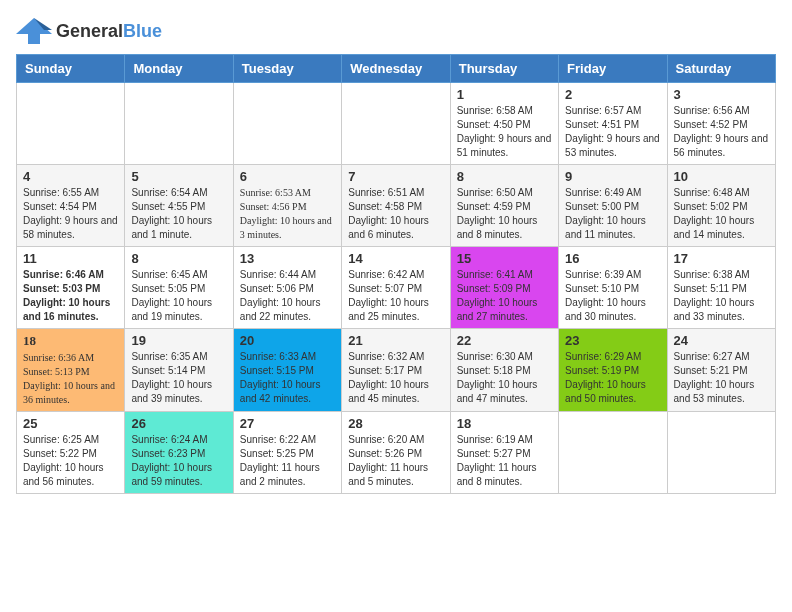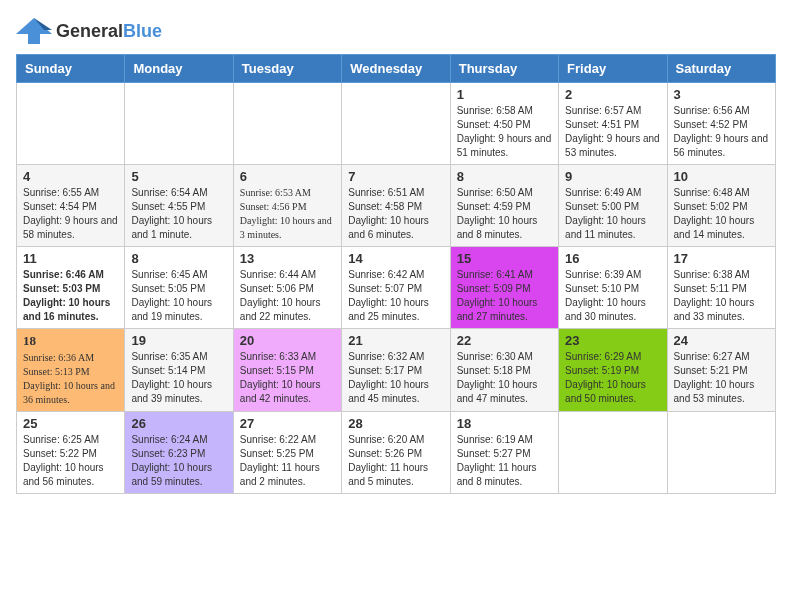--- a/index.html
+++ b/index.html
@@ -233,21 +233,21 @@
           <div class="day-info" style="white-space: pre-line;">Sunrise: 6:36 AM
 Sunset: 5:13 PM
 Daylight: 10 hours and 36 minutes.</div>
         </td>
         <td style="background: rgb(245, 245, 245);">
           <span class="day-number">19</span>
           <div class="day-info" style="white-space: pre-line;">Sunrise: 6:35 AM
 Sunset: 5:14 PM
 Daylight: 10 hours and 39 minutes.</div>
         </td>
-        <td style="background: #f0abfc;">
+        <td style="background: #0ea5e9;">
           <span class="day-number">20</span>
           <div class="day-info" style="white-space: pre-line;">Sunrise: 6:33 AM
 Sunset: 5:15 PM
 Daylight: 10 hours and 42 minutes.</div>
         </td>
         <td style="background: rgb(245, 245, 245);">
           <span class="day-number">21</span>
           <div class="day-info" style="white-space: pre-line;">Sunrise: 6:32 AM
 Sunset: 5:17 PM
 Daylight: 10 hours and 45 minutes.</div>
@@ -271,21 +271,21 @@
 Daylight: 10 hours and 53 minutes.</div>
         </td>
       </tr>
       <tr>
         <td style="background: rgb(255, 255, 255);">
           <span class="day-number">25</span>
           <div class="day-info" style="white-space: pre-line;">Sunrise: 6:25 AM
 Sunset: 5:22 PM
 Daylight: 10 hours and 56 minutes.</div>
         </td>
-        <td style="background: #c4b5fd;">
+        <td style="background: #5eead4;">
           <span class="day-number">26</span>
           <div class="day-info" style="white-space: pre-line;">Sunrise: 6:24 AM
 Sunset: 6:23 PM
 Daylight: 10 hours and 59 minutes.</div>
         </td>
         <td style="background: rgb(255, 255, 255);">
           <span class="day-number">27</span>
           <div class="day-info" style="white-space: pre-line;">Sunrise: 6:22 AM
 Sunset: 5:25 PM
 Daylight: 11 hours and 2 minutes.</div>

